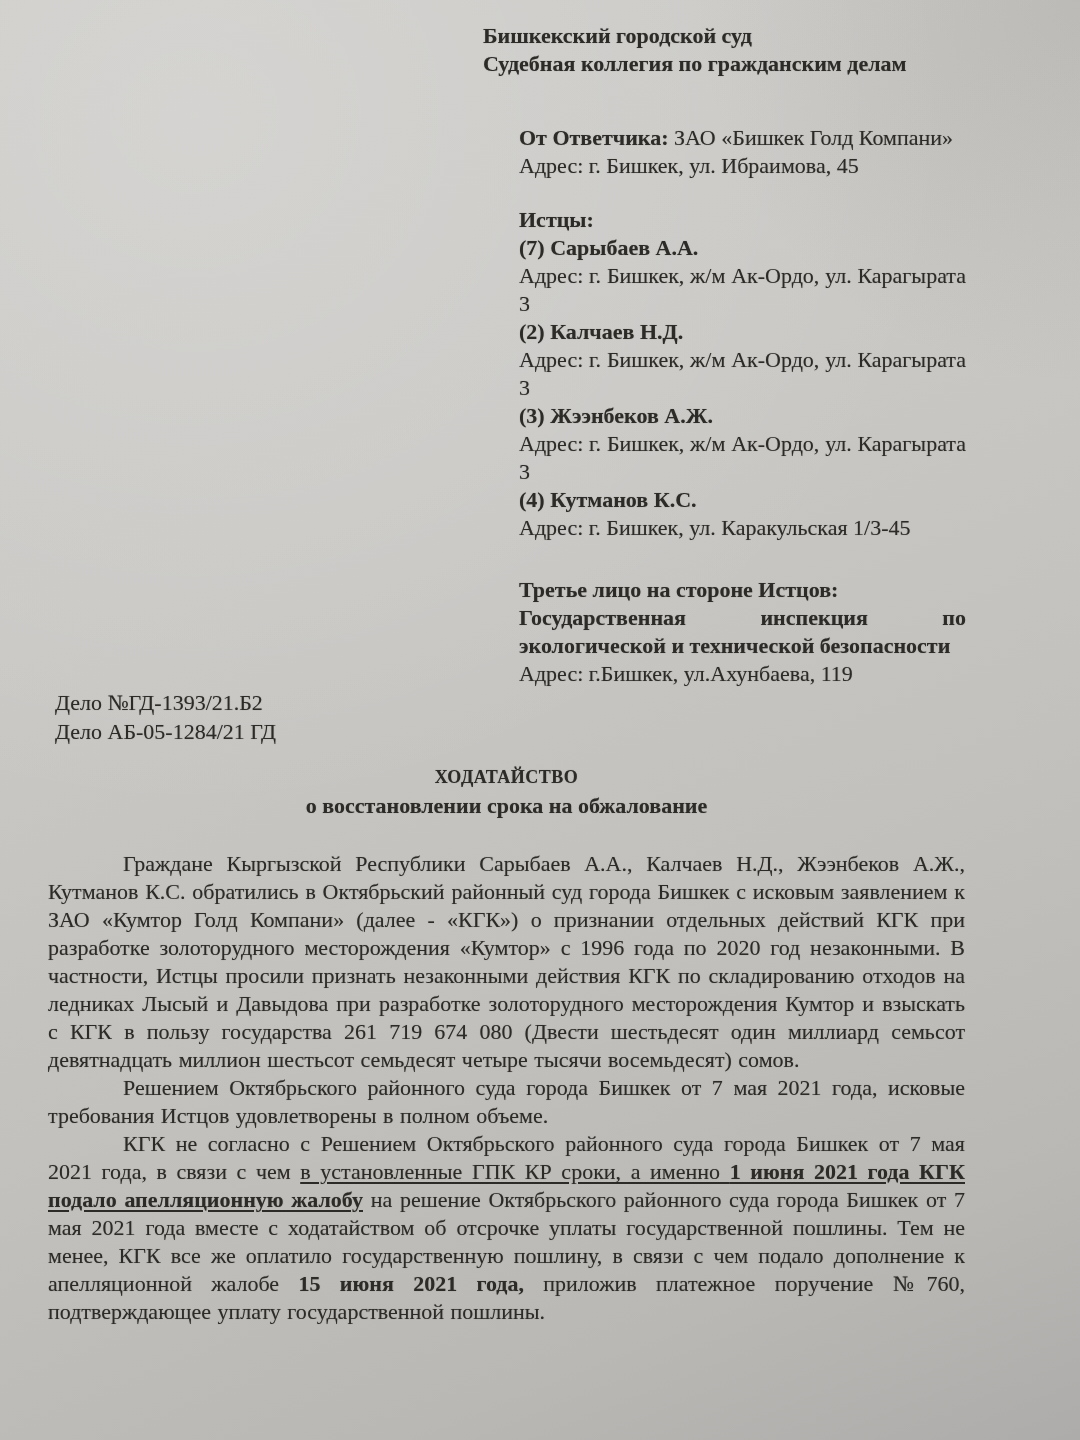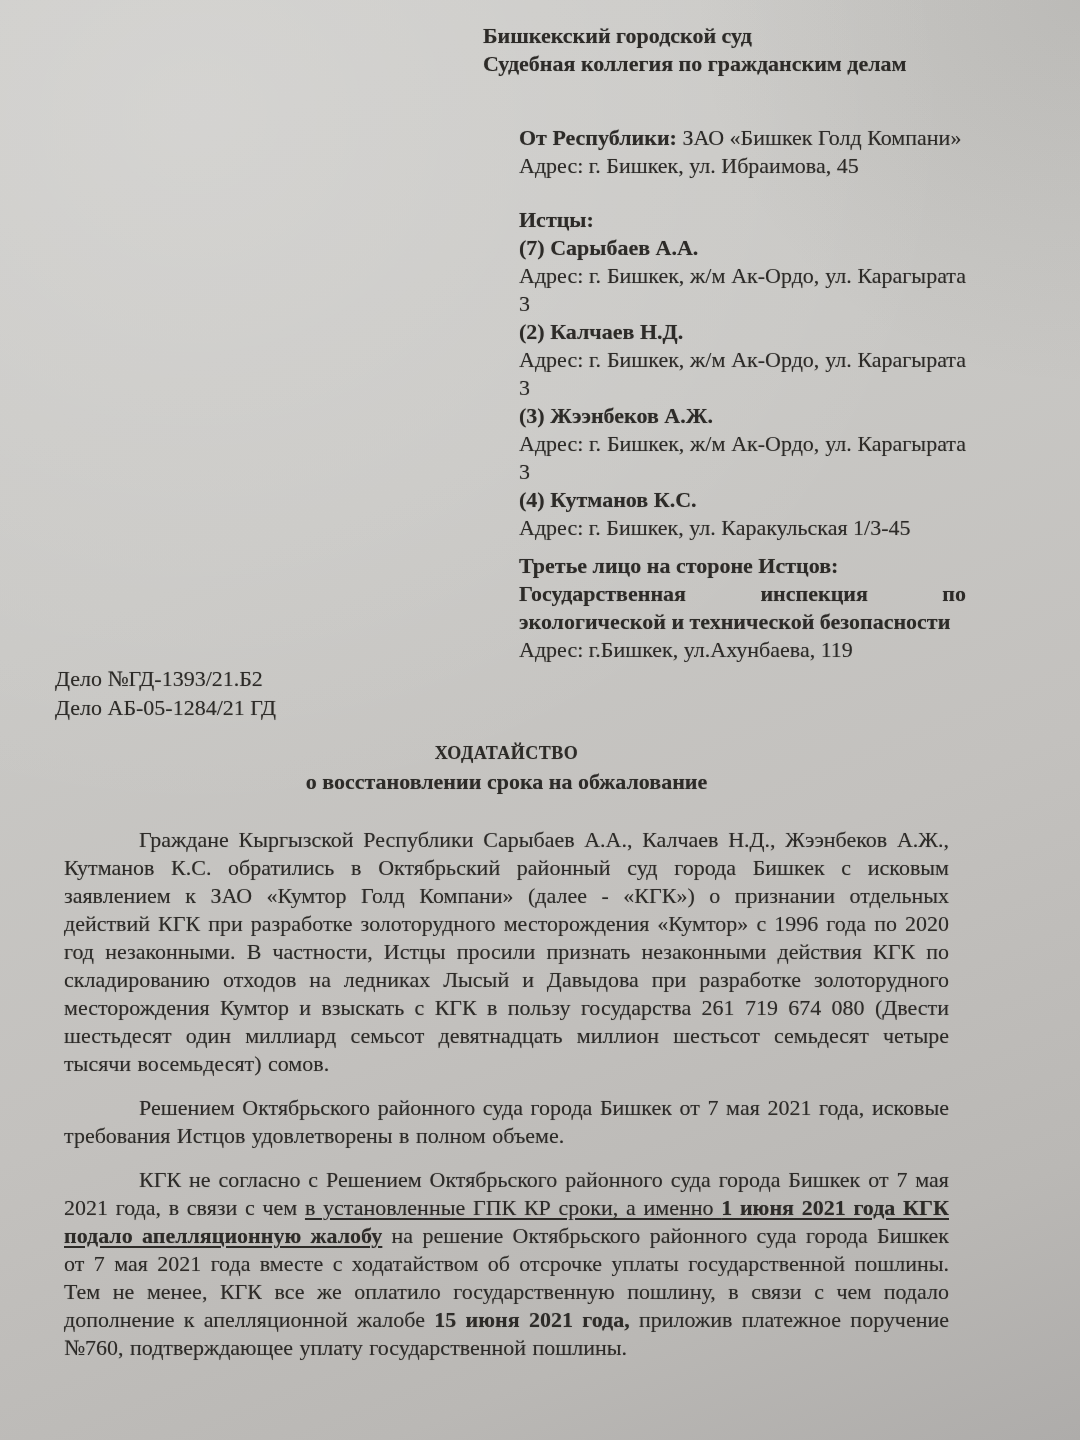--- a/index.html
+++ b/index.html
@@ -33,21 +33,21 @@
   .right-col {
     width: 447px;
     margin-left: 519px;
   }
   .right-col p {
     margin: 0;
     text-align: justify;
   }
   .respondent-block { margin-top: 46px; }
   .plaintiffs-block { margin-top: 26px; }
-  .third-party-block { margin-top: 10px; }
+  .third-party-block { margin-top: 34px; }
   .bold-line { font-weight: bold; }
   .case-block {
     margin: 0 0 0 55px;
   }
   .case-block div { line-height: 29px; }
   .title-block {
     width: 917px;
     margin: 16px 0 0 48px;
     text-align: center;
     font-weight: bold;
@@ -59,21 +59,21 @@
   }
   .title-sub {
     font-size: 22px;
     line-height: 28px;
   }
   .body-col {
     width: 917px;
     margin: 30px 0 0 48px;
   }
   .body-col p {
-    margin: 16px;
+    margin: 0;
     text-align: justify;
     text-indent: 75px;
     word-spacing: 1px;
   }
   .b { font-weight: bold; }
   .u {
     text-decoration: underline;
     text-decoration-thickness: 2px;
     text-underline-offset: 3px;
   }
@@ -84,21 +84,21 @@
 <div class="sheet">
 
   <div class="court-header">
     <div>Бишкекский городской суд</div>
     <div>Судебная коллегия по гражданским делам</div>
   </div>
 
   <div class="right-col">
 
     <div class="respondent-block">
-      <p><span class="b">От Республики: </span><span>ЗАО «Бишкек Голд Компани»</span></p>
+      <p><span class="b">От Ответчика: </span><span>ЗАО «Бишкек Голд Компани»</span></p>
       <p>Адрес: г. Бишкек, ул. Ибраимова, 45</p>
     </div>
 
     <div class="plaintiffs-block">
       <p class="bold-line">Истцы:</p>
 
       <p class="bold-line">(7) Сарыбаев А.А.</p>
       <p>Адрес: г. Бишкек, ж/м Ак-Ордо, ул. Карагырата 3</p>
 
       <p class="bold-line">(2) Калчаев Н.Д.</p>

